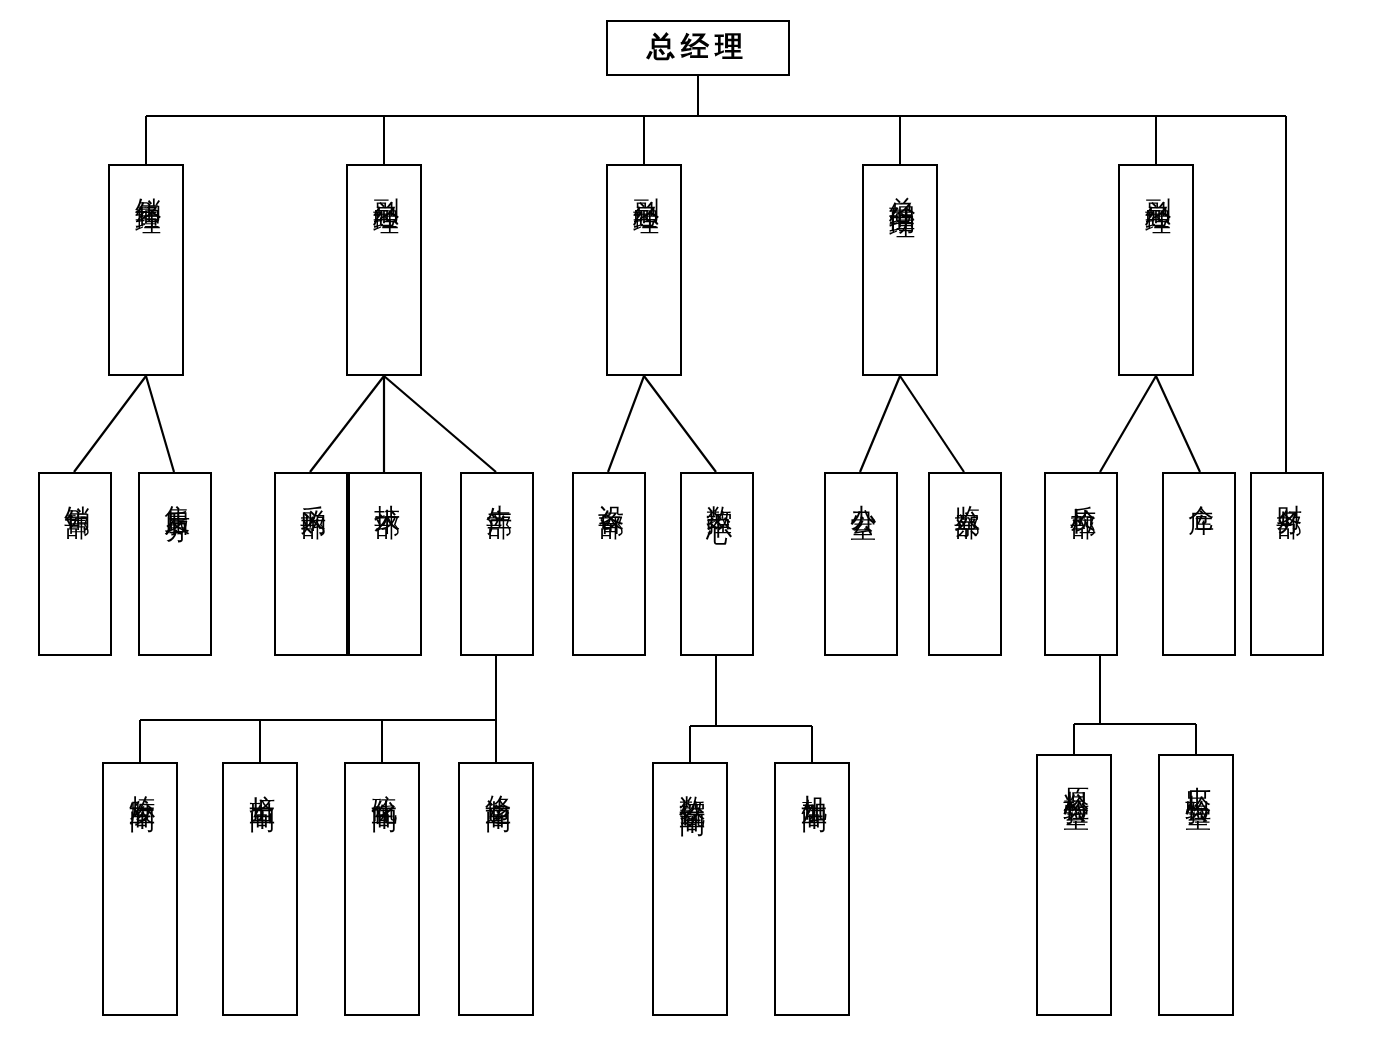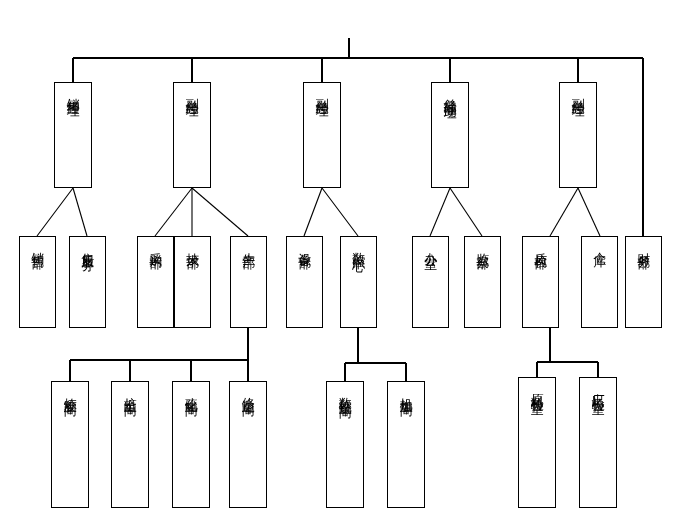--- a/index.html
+++ b/index.html
@@ -111,20 +111,23 @@
       <line x1="345" y1="363" x2="345" y2="381"></line>
       <line x1="406" y1="363" x2="406" y2="381"></line>
 
       <line x1="550" y1="328" x2="550" y2="362"></line>
       <line x1="537" y1="362" x2="598" y2="362"></line>
       <line x1="537" y1="362" x2="537" y2="377"></line>
       <line x1="598" y1="362" x2="598" y2="377"></line>
     </g>
   </svg>
 
+  <div class="node horizontal" style="left:303px; top:10px; width:92px; height:28px;">
+    <span class="label">总经理</span>
+  </div>
 
   <div class="node vertical" style="left:54px; top:82px; width:38px; height:106px;">
     <span class="label">销售经理</span>
   </div>
   <div class="node vertical" style="left:173px; top:82px; width:38px; height:106px;">
     <span class="label">副总经理</span>
   </div>
   <div class="node vertical" style="left:303px; top:82px; width:38px; height:106px;">
     <span class="label">副总经理</span>
   </div>

